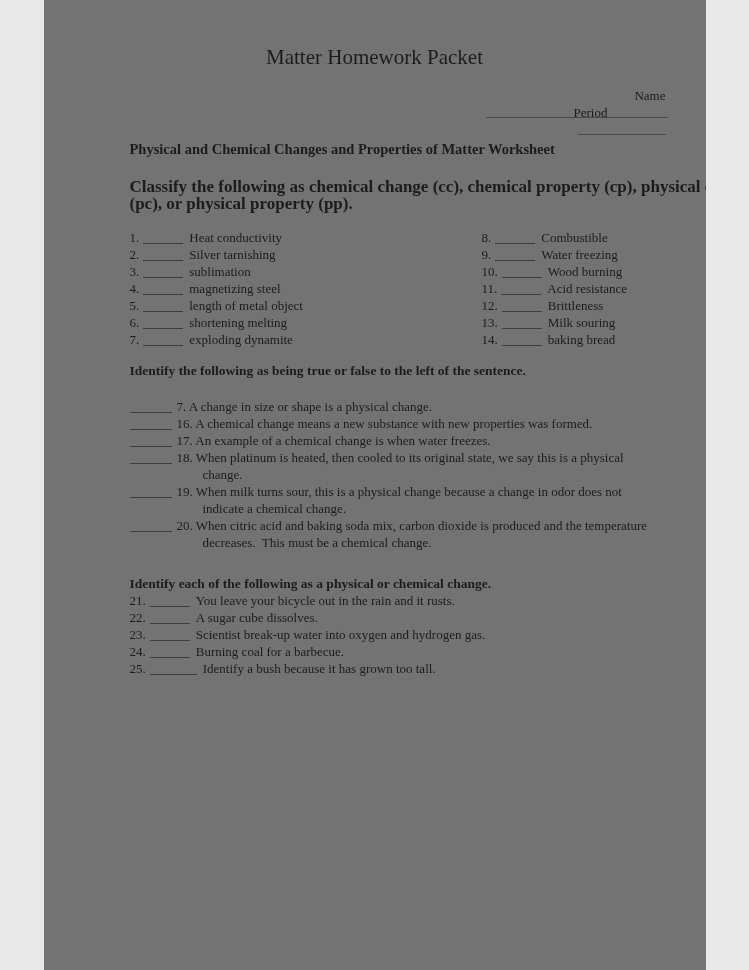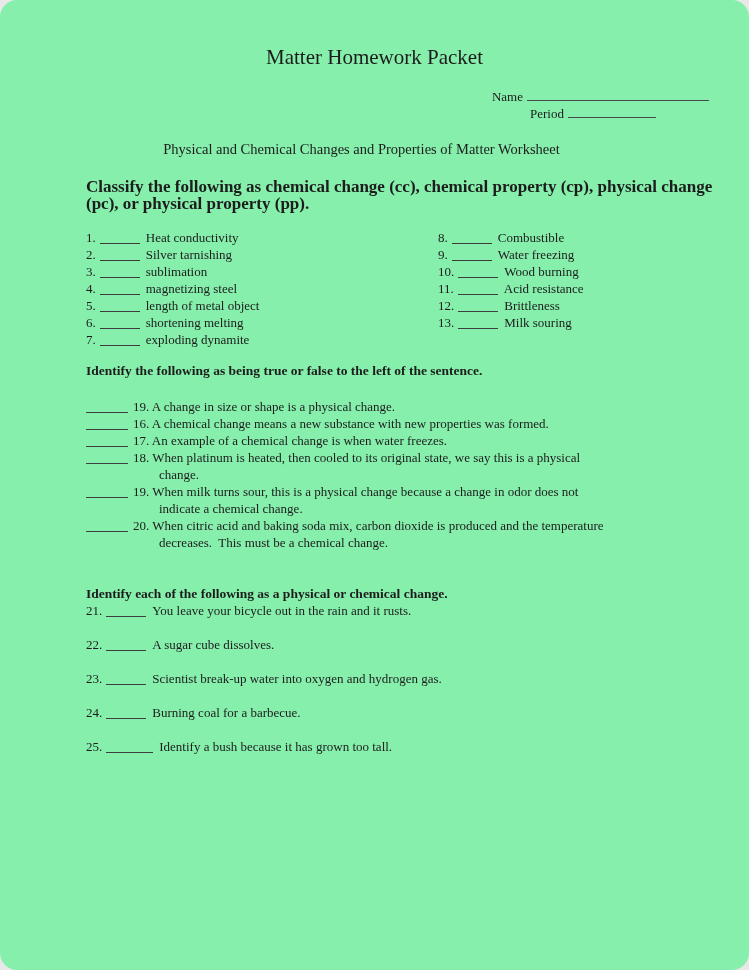--- a/index.html
+++ b/index.html
@@ -1,29 +1,28 @@
 <!DOCTYPE html>
 <html><head>
 <meta charset="utf-8">
 <style>
   html, body { margin: 0; padding: 0; background: #e8e8e8; }
   .page {
     position: relative;
-    width: 749px;
+    width: 662px;
     height: 970px;
     margin: 0 auto;
-    background: #86efac;
+    background: #737373;
     font-family: "Liberation Serif", "DejaVu Serif", serif;
     font-size: 13px;
     line-height: 17px;
     color: #1c1c1c;
     box-sizing: border-box;
     padding: 45px 40px 0 86px;
     overflow: hidden;
-    border-radius: 17px;
   }
   .doc-title {
     text-align: center;
     font-size: 21px;
     line-height: 25px;
     margin-right: 46px;
     font-weight: normal;
   }
   .name-row { margin-top: 17px; padding-left: 352px; height: 17px; text-align: right; }
   .period-row { padding-left: 444px; height: 17px; }
@@ -31,22 +30,22 @@
     display: inline-block;
     border-bottom: 1px solid #4a4a4a;
     height: 13px;
     vertical-align: baseline;
     margin-left: 4px;
   }
   .name-line { width: 182px; }
   .period-line { width: 88px; }
   .ws-heading {
     margin-top: 19px;
-    text-align: center;
-    font-weight: normal;
+    text-align: left;
+    font-weight: bold;
     font-size: 14.5px;
     line-height: 18px;
     padding-right: 72px;
   }
   .bold-para {
     margin-top: 20px;
     font-weight: bold;
     font-size: 17px;
     white-space: pre;
   }
@@ -76,24 +75,24 @@
     width: 42px;
     height: 14px;
     border-bottom: 1px solid #3d3d3d;
     margin-right: 5px;
   }
   .tf-text {
     white-space: pre;
     padding-left: 26px;
     text-indent: -26px;
   }
-  .pc-heading { margin-top: 34px; }
+  .pc-heading { margin-top: 24px; }
   .pc-list { }
   .pc-item { display: flex; align-items: flex-start; height: 17px; }
-  .pc-item + .pc-item { margin-top: 17px; }
+  .pc-item + .pc-item { }
   .pc-item:last-child .blank { width: 47px; }
 </style>
 </head>
 <body>
 
 <div class="page">
 
   <div class="doc-title">Matter Homework Packet</div>
 
   <div class="name-row">
@@ -170,29 +169,34 @@
       <div class="c-item">
           <span class="c-num">12.</span>
           <span class="blank"></span>
           <span>Brittleness</span>
         </div>
       <div class="c-item">
           <span class="c-num">13.</span>
           <span class="blank"></span>
           <span>Milk souring</span>
         </div>
+      <div class="c-item">
+          <span class="c-num">14.</span>
+          <span class="blank"></span>
+          <span>baking bread</span>
+        </div>
     </div>
   </div>
 
   <div class="tf-heading">Identify the following as being true or false to the left of the sentence.</div>
 
   <div class="tf-list">
     <div class="tf-item">
         <span class="tf-blank"></span>
-        <span class="tf-text">19. A change in size or shape is a physical change.</span>
+        <span class="tf-text">7. A change in size or shape is a physical change.</span>
       </div>
     <div class="tf-item">
         <span class="tf-blank"></span>
         <span class="tf-text">16. A chemical change means a new substance with new properties was formed.</span>
       </div>
     <div class="tf-item">
         <span class="tf-blank"></span>
         <span class="tf-text">17. An example of a chemical change is when water freezes.</span>
       </div>
     <div class="tf-item">

